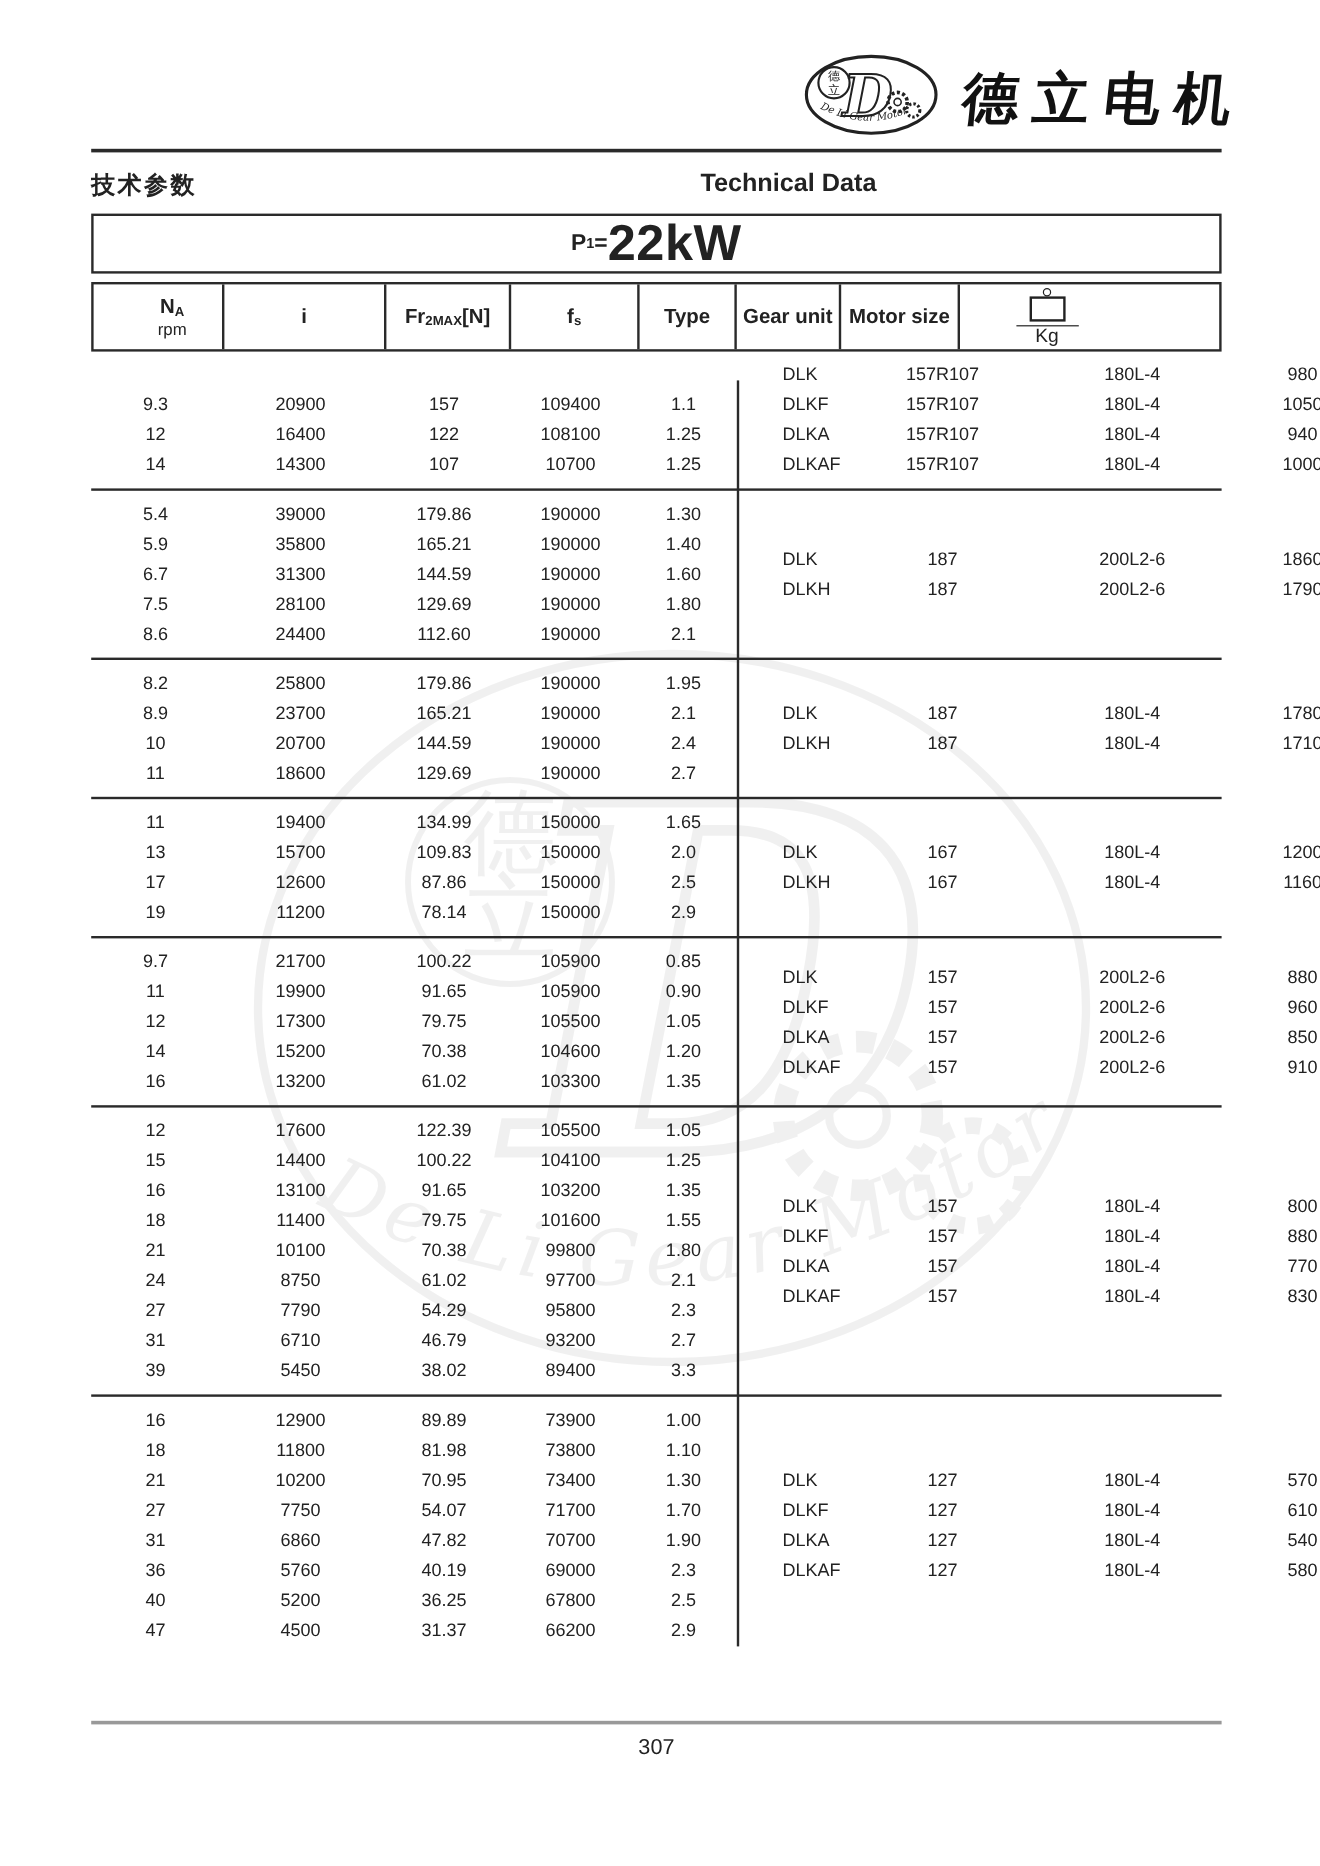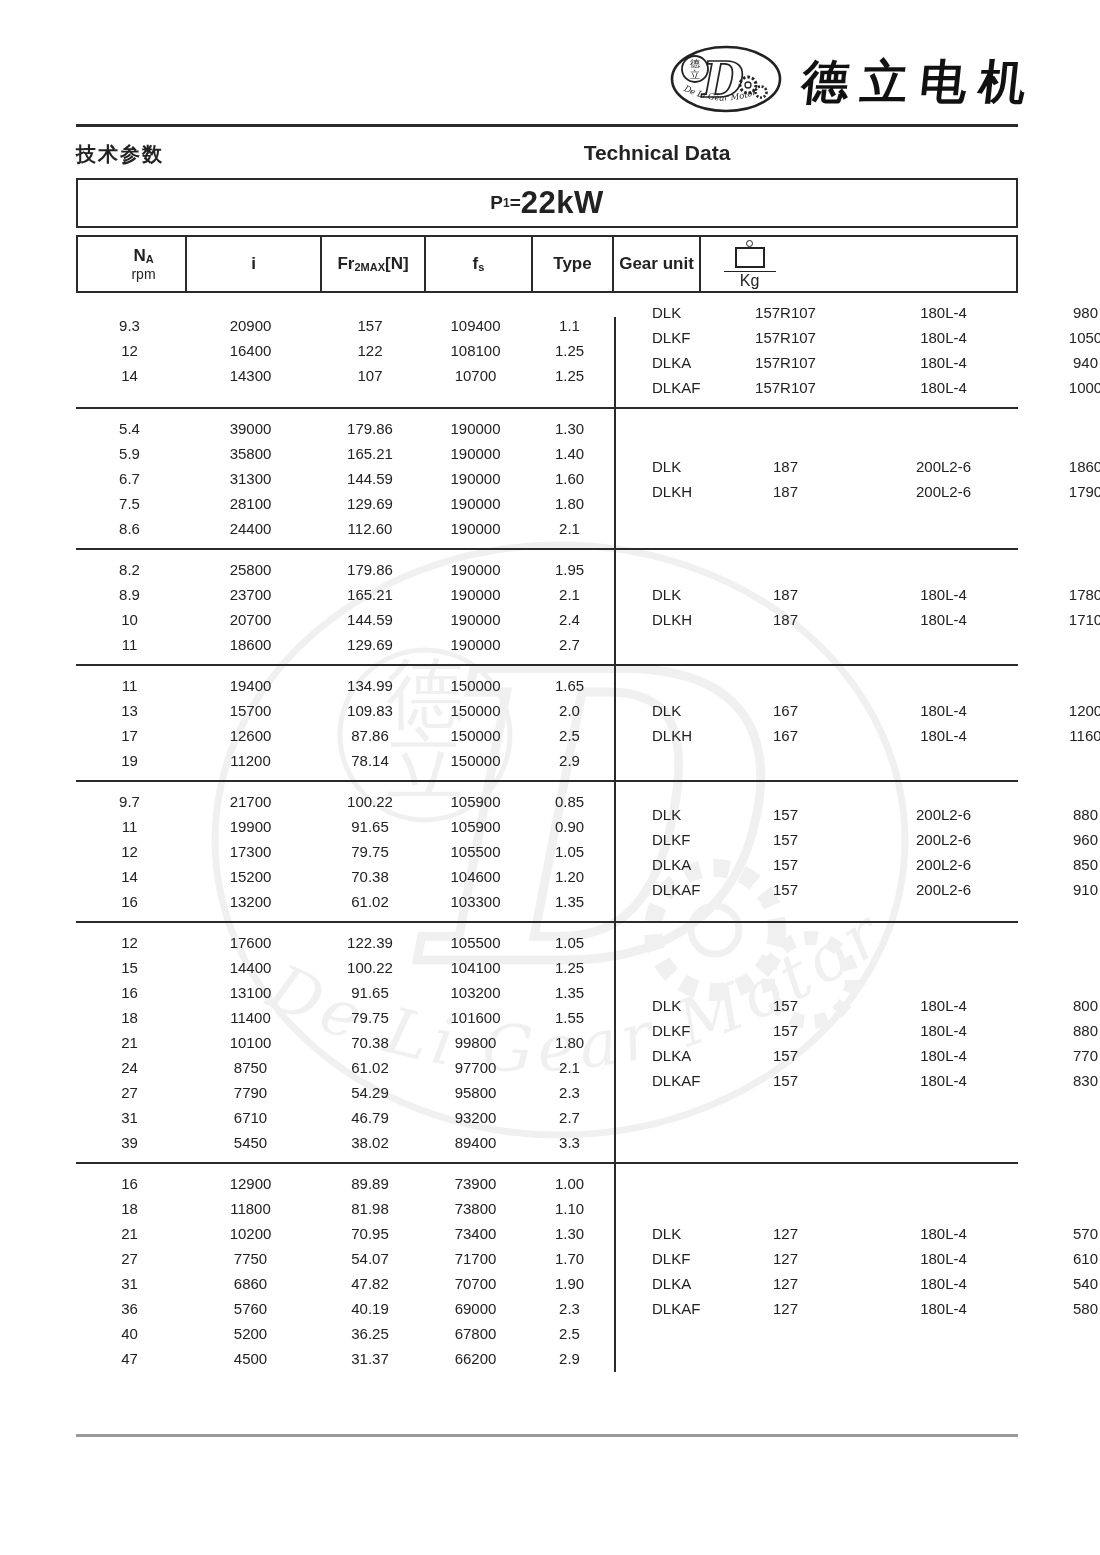--- a/index.html
+++ b/index.html
@@ -37,21 +37,21 @@
     font-size:21px;font-weight:bold;}
   
   .power-box{
     position:absolute;top:178px;left:76px;width:942px;height:50px;
     border:2px solid #2a2a2a;box-sizing:border-box;
     display:flex;align-items:center;justify-content:center;z-index:2;background:transparent;
   }
   .power-sym{font-size:19px;font-weight:bold;}
   .power-sub{font-size:12px;font-weight:bold;vertical-align:-2px;}
   .power-eq{font-size:19px;font-weight:bold;}
-  .power-val{font-size:31px;font-weight:bold;letter-spacing:0.5px;}
+  .power-val{font-size:42px;font-weight:bold;letter-spacing:0.5px;}
   
   .col-header{
     position:absolute;top:235px;left:76px;width:942px;height:58px;
     border:2px solid #2a2a2a;box-sizing:border-box;
     display:grid;grid-template-columns:107px 135px 104px 107px 81px 87px 99px 147px 67px;
     z-index:2;background:transparent;
   }
   .hcell{
     border-left:2px solid #2a2a2a;
     display:flex;flex-direction:column;align-items:center;justify-content:center;
@@ -67,21 +67,21 @@
     content:'';position:absolute;top:-9px;left:50%;margin-left:-4px;
     width:5px;height:5px;border:1.5px solid #222;border-radius:50%;background:#fff;
   }
   .kg-line{width:52px;border-top:1.5px solid #222;margin-top:3px;}
   .kg-label{font-size:16px;font-weight:normal;margin-top:0px;}
   
   .table-area{position:absolute;top:293px;left:76px;width:942px;z-index:1;}
   .v-divider{position:absolute;left:538px;top:24px;bottom:6px;width:2px;background:#2a2a2a;}
   .group{display:flex;padding:7px 0;border-bottom:2px solid #2a2a2a;}
   .group:last-child{border-bottom:none;}
-  .group-left{width:537px;display:flex;flex-direction:column;justify-content:center;}
+  .group-left{width:537px;display:flex;flex-direction:column;justify-content:flex-end;}
   .group-right{width:405px;display:flex;flex-direction:column;justify-content:center;}
   .lrow{display:grid;grid-template-columns:107px 135px 104px 107px 81px;height:25px;align-items:center;}
   .rrow{display:grid;grid-template-columns:87px 99px 147px 67px;height:25px;align-items:center;margin-left:1px;gap:35px;}
   .cell{text-align:center;font-size:15px;color:#222;white-space:nowrap;}
   .type-cell{text-align:left;padding-left:38px;}
   
   .footer-rule{position:absolute;top:1434px;left:76px;width:942px;height:3px;background:#999;z-index:2;}
   .page-number{position:absolute;top:1446px;left:76px;width:942px;text-align:center;
     font-size:18px;color:#222;z-index:2;}
 </style>
@@ -150,20 +150,23 @@
     </div>
     <div class="hcell">
       <div><span class="hmain">f</span><span class="subs">s</span></div>
     </div>
     <div class="hcell">
       <div><span class="hmain">Type</span></div>
     </div>
     <div class="hcell">
       <div><span class="hmain">Gear unit</span></div>
     </div>
+    <div class="hcell">
+      <div><span class="hmain">Motor size</span></div>
+    </div>
     <div class="hcell kg-cell">
       <div class="weight-icon"></div>
       <div class="kg-line"></div>
       <div class="kg-label">Kg</div>
     </div>
   </div>
 
   <div class="table-area">
     <div class="v-divider"></div>
   <div class="group">
@@ -602,14 +605,15 @@
             <div class="cell type-cell">DLKAF</div>
             <div class="cell">127</div>
             <div class="cell">180L-4</div>
             <div class="cell">580</div>
           </div>
         </div>
       </div>
     </div>
 
   <div class="footer-rule"></div>
+  <div class="page-number">307</div>
 
 </div>
 
 </body></html>

